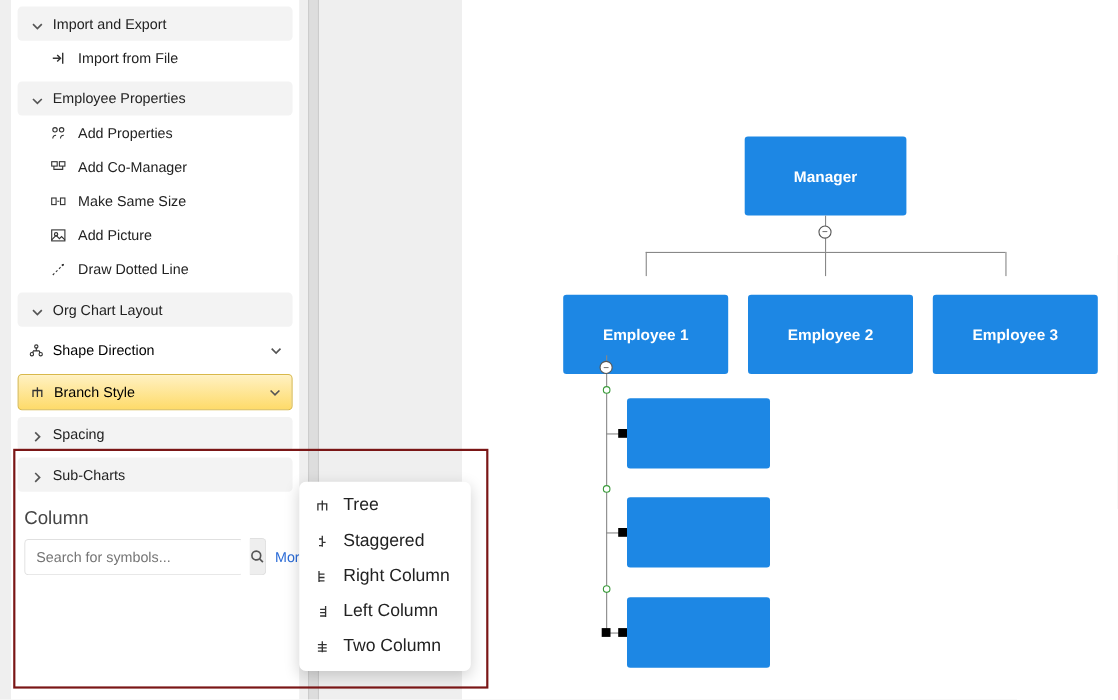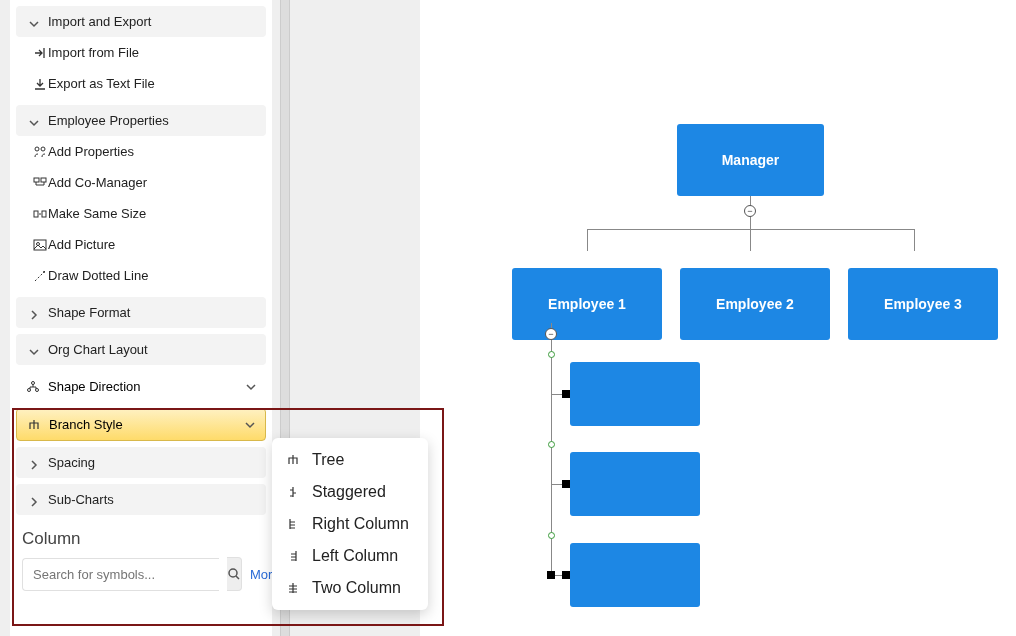--- a/index.html
+++ b/index.html
@@ -1,19 +1,19 @@
 <!DOCTYPE html>
 <html><head>
 <meta charset="utf-8">
 <style>
 *{box-sizing:border-box;margin:0;padding:0;font-family:"Segoe UI",Arial,sans-serif}
 body{background:#efefef;width:1016px;height:636px;overflow:hidden;position:relative}
 .sidebar{position:absolute;left:10px;top:0;width:262px;background:#fff;height:636px}
 .section-head{display:flex;align-items:flex-end;gap:6px;background:#f3f3f3;border-radius:4px;margin:6px 6px 0;padding:8px 10px;font-size:13px;color:#222;cursor:pointer}
-.item{display:flex;align-items:center;padding:8px 10px 8px 22px;font-size:13px;color:#222;cursor:pointer}
+.item{display:flex;align-items:center;gap:10px;padding:8px 10px 8px 35px;font-size:13px;color:#222;cursor:pointer}
 .item .icon,.section-head .icon{width:16px;display:flex;justify-content:center;color:#444}
 .chev{width:10px;height:10px}
 .dropdown-row{display:flex;align-items:center;justify-content:space-between;background:#f3f3f3;border-radius:4px;margin:6px 6px 0;padding:8px 10px;font-size:13px}
 .dropdown-row .left{display:flex;align-items:center;gap:8px}
 .branch-active{background:linear-gradient(#fff1c2,#fedb6a);border:1px solid #d8b84a}
 .symbols-title{font-size:17px;color:#444;padding:14px 12px 8px}
 .search-row{display:flex;align-items:center;gap:8px;padding:0 12px}
 .search-input{flex:1;border:1px solid #e0e0e0;border-radius:4px 0 0 4px;padding:8px 10px;font-size:13px;color:#888;background:#fff;border-right:none}
 .search-btn{width:34px;height:34px;background:#eee;border:1px solid #e0e0e0;border-left:none;border-radius:0 4px 4px 0;display:flex;align-items:center;justify-content:center;cursor:pointer}
 .more-link{color:#2a6bd7;font-size:13px;cursor:pointer}
@@ -49,28 +49,20 @@
     <span>Import and Export</span>
   </div>
   <div class="item">
     <span class="icon">
         <svg width="14" height="14" viewBox="0 0 14 14">
           <path d="M2 7h7M6 4l3 3-3 3M11 2v10" fill="none" stroke="#333" stroke-width="1.3"></path>
         </svg>
       </span>
     <span>Import from File</span>
   </div>
-  <div class="item">
-    <span class="icon">
-        <svg width="14" height="14" viewBox="0 0 14 14">
-          <path d="M7 2v7M4 6l3 3 3-3M2 12h10" fill="none" stroke="#333" stroke-width="1.3"></path>
-        </svg>
-      </span>
-    <span>Export as Text File</span>
-  </div>
 
   <div class="section-head">
     <span class="icon">
         <svg class="chev" viewBox="0 0 10 10">
           <path d="M1 3l4 4 4-4" fill="none" stroke="#555" stroke-width="1.5"></path>
         </svg>
       </span>
     <span>Employee Properties</span>
   </div>
   <div class="item">
@@ -116,28 +108,20 @@
   <div class="item">
     <span class="icon">
         <svg width="14" height="14" viewBox="0 0 14 14">
           <path d="M2 12L12 2" stroke="#333" stroke-dasharray="2 2"></path>
           <circle cx="11" cy="3" r="1" fill="#333"></circle>
         </svg>
       </span>
     <span>Draw Dotted Line</span>
   </div>
 
-  <div class="section-head">
-    <span class="icon">
-        <svg class="chev" viewBox="0 0 10 10">
-          <path d="M3 1l4 4-4 4" fill="none" stroke="#555" stroke-width="1.5"></path>
-        </svg>
-      </span>
-    <span>Shape Format</span>
-  </div>
 
   <div class="section-head">
     <span class="icon">
         <svg class="chev" viewBox="0 0 10 10">
           <path d="M1 3l4 4 4-4" fill="none" stroke="#555" stroke-width="1.5"></path>
         </svg>
       </span>
     <span>Org Chart Layout</span>
   </div>
   <div class="dropdown-row" style="background:transparent">

